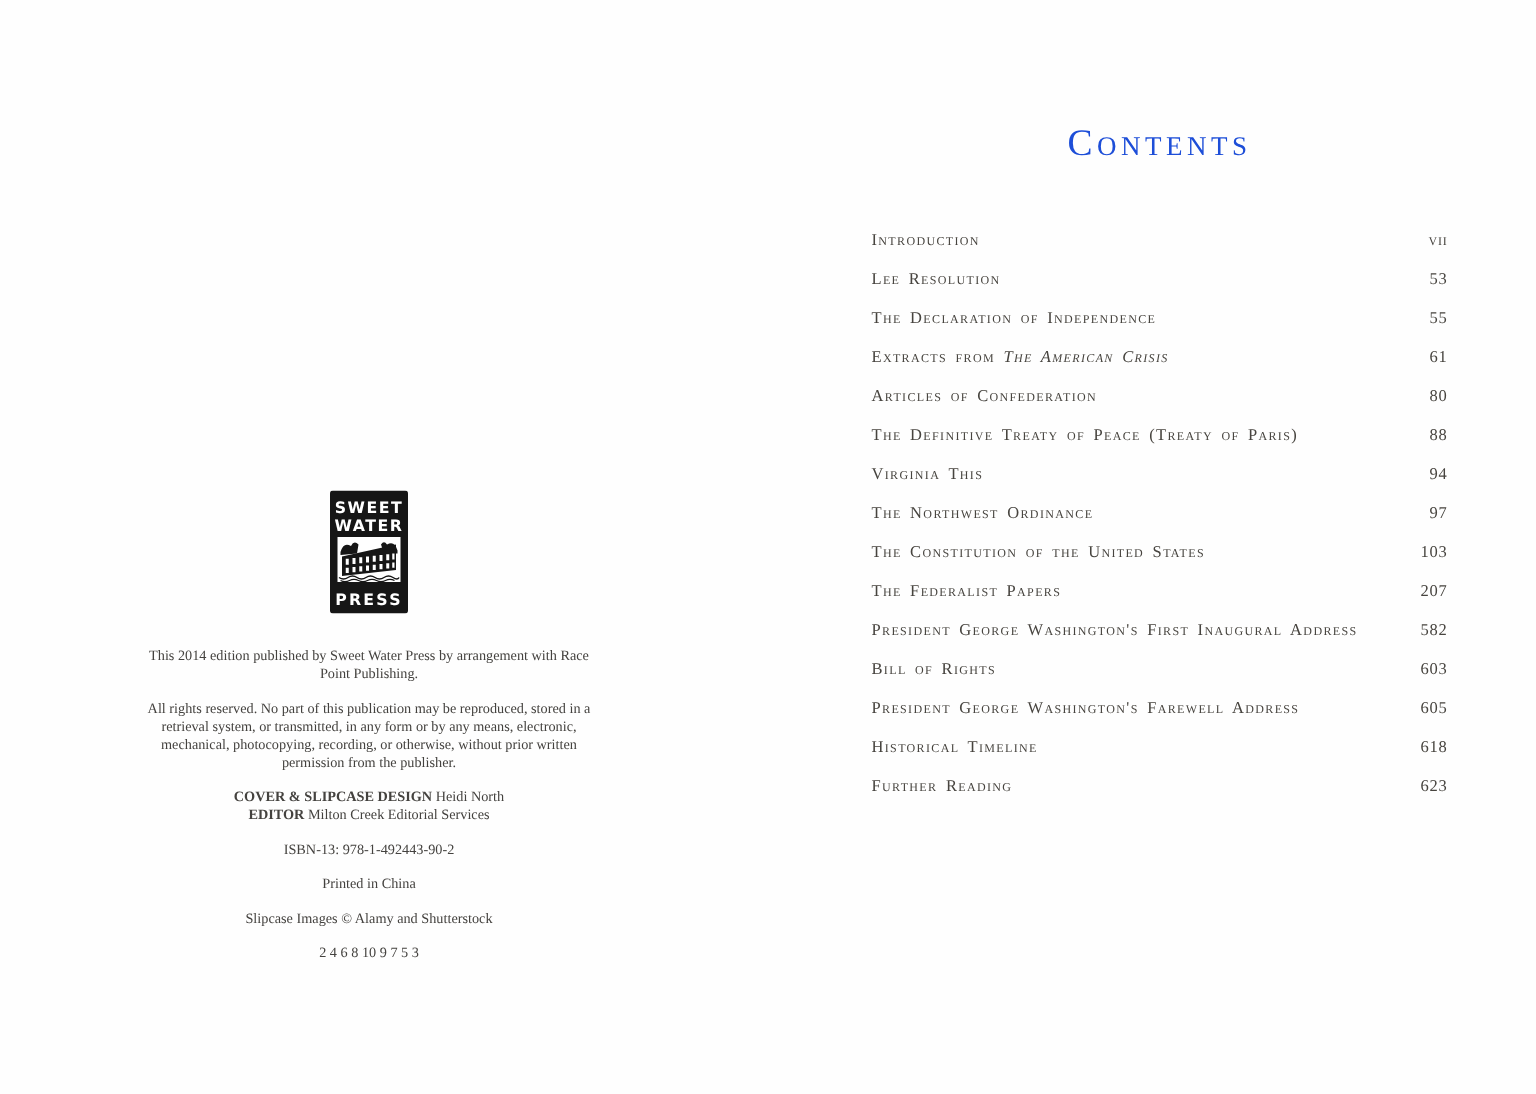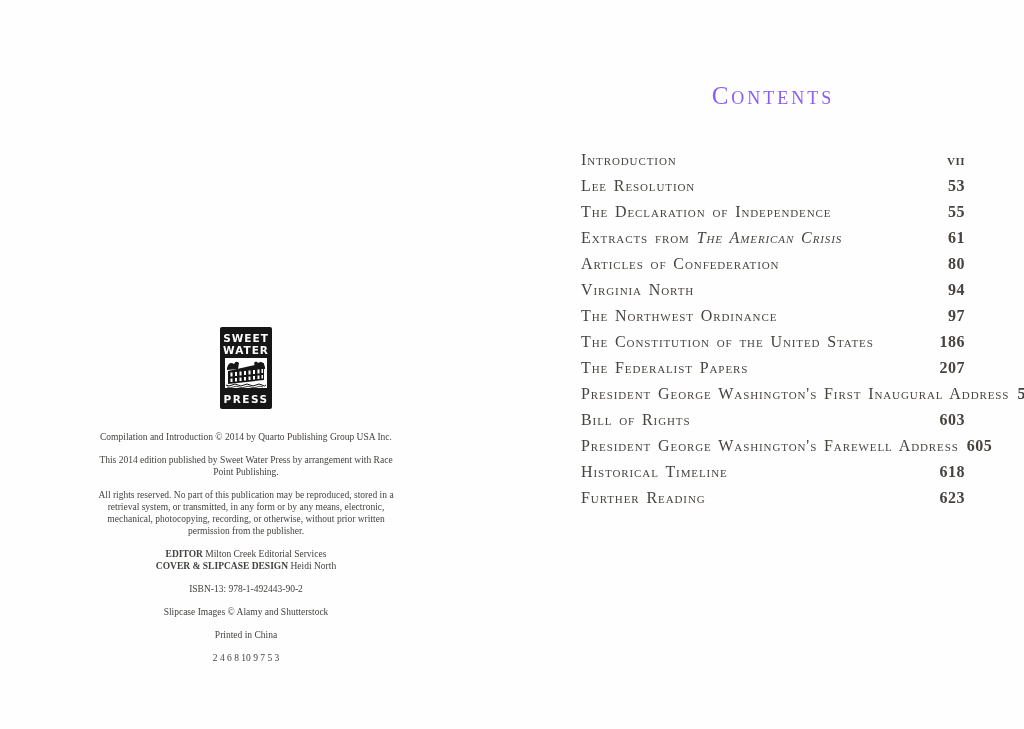--- a/index.html
+++ b/index.html
@@ -30,41 +30,41 @@
 
   
   .toc-title {
     position: absolute;
     left: 581px; top: 82px;
     width: 384px;
     text-align: center;
     font-variant: small-caps;
     font-size: 25px;
     letter-spacing: 3px;
-    color: #8b5cf6;
+    color: #1d4ed8;
   }
   .toc {
     position: absolute;
     left: 581px; top: 147px;
     width: 384px;
   }
   .toc-row {
     height: 26px;
     display: flex;
     justify-content: space-between;
     align-items: center;
     font-variant: small-caps;
-    font-size: 16px;
+    font-size: 11px;
     letter-spacing: 0.9px;
     word-spacing: 2px;
     color: #47443f;
   }
   .toc-label { white-space: nowrap; }
   .toc-italic { font-style: italic; }
-  .toc-page { letter-spacing: 0.5px; padding-left: 8px; font-weight: bold; }
+  .toc-page { letter-spacing: 0.5px; padding-left: 8px; }
 </style>
 </head>
 <body>
 
 <div class="left-page">
 
   <div class="logo-wrap">
     <svg width="52" height="82" viewBox="0 0 52 82">
       <rect x="0" y="0" width="52" height="82" rx="2" fill="#161616"></rect>
       <text x="26" y="15" text-anchor="middle" fill="#ffffff" font-family="DejaVu Sans, sans-serif" font-size="10.5" font-weight="bold" letter-spacing="1">SWEET</text>
@@ -98,42 +98,41 @@
         </g>
 
         <path d="M6,58 q3,2 6,0 t6,0 t6,0 t6,0 t6,0 t6,0 t4,0" stroke="#161616" stroke-width="1" fill="none"></path>
         <path d="M7,60 q3,1.6 6,0 t6,0 t6,0 t6,0 t6,0 t6,0" stroke="#161616" stroke-width="0.8" fill="none"></path>
       </g>
       <text x="26" y="76" text-anchor="middle" fill="#ffffff" font-family="DejaVu Sans, sans-serif" font-size="10.5" font-weight="bold" letter-spacing="1.5">PRESS</text>
     </svg>
   </div>
 
 
-  <p class="nowrap">Compilation and Introduction © 2014 by Quarto Publishing Group USA Inc.</p>
 
   <p>This 2014 edition published by Sweet Water Press by arrangement with Race Point Publishing.</p>
 
   <p>All rights reserved. No part of this publication may be reproduced, stored in a retrieval system, or transmitted, in any form or by any means, electronic, mechanical, photocopying, recording, or otherwise, without prior written permission from the publisher.</p>
 
   <div class="credits">
+    <div class="nowrap">
+      <span class="credit-role">COVER &amp; SLIPCASE DESIGN</span>
+      <span>Heidi North</span>
+    </div>
     <div class="nowrap">
       <span class="credit-role">EDITOR</span>
       <span>Milton Creek Editorial Services</span>
     </div>
-    <div class="nowrap">
-      <span class="credit-role">COVER &amp; SLIPCASE DESIGN</span>
-      <span>Heidi North</span>
-    </div>
   </div>
 
   <p class="nowrap">ISBN-13: 978-1-492443-90-2</p>
 
+  <p class="nowrap">Printed in China</p>
+
   <p class="nowrap">Slipcase Images © Alamy and Shutterstock</p>
-
-  <p class="nowrap">Printed in China</p>
 
   <p class="nowrap">2 4 6 8 10 9 7 5 3</p>
 
 </div>
 
 <div class="toc-title">Contents</div>
 
 <div class="toc" id="toc">
   <div class="toc-row">
     <span class="toc-label"><span class="toc-prefix">Introduction</span><span class="toc-italic"></span></span>
@@ -155,34 +154,38 @@
   <div class="toc-row">
     <span class="toc-label"><span class="toc-prefix">Extracts from </span><span class="toc-italic">The American Crisis</span></span>
     <span class="toc-page">61</span>
   </div>
 
   <div class="toc-row">
     <span class="toc-label"><span class="toc-prefix">Articles of Confederation</span><span class="toc-italic"></span></span>
     <span class="toc-page">80</span>
   </div>
 
-
-  <div class="toc-row">
-    <span class="toc-label"><span class="toc-prefix">Virginia North</span><span class="toc-italic"></span></span>
+  <div class="toc-row">
+    <span class="toc-label"><span class="toc-prefix">The Definitive Treaty of Peace (Treaty of Paris)</span><span class="toc-italic"></span></span>
+    <span class="toc-page">88</span>
+  </div>
+
+  <div class="toc-row">
+    <span class="toc-label"><span class="toc-prefix">Virginia This</span><span class="toc-italic"></span></span>
     <span class="toc-page">94</span>
   </div>
 
   <div class="toc-row">
     <span class="toc-label"><span class="toc-prefix">The Northwest Ordinance</span><span class="toc-italic"></span></span>
     <span class="toc-page">97</span>
   </div>
 
   <div class="toc-row">
     <span class="toc-label"><span class="toc-prefix">The Constitution of the United States</span><span class="toc-italic"></span></span>
-    <span class="toc-page">186</span>
+    <span class="toc-page">103</span>
   </div>
 
   <div class="toc-row">
     <span class="toc-label"><span class="toc-prefix">The Federalist Papers</span><span class="toc-italic"></span></span>
     <span class="toc-page">207</span>
   </div>
 
   <div class="toc-row">
     <span class="toc-label"><span class="toc-prefix">President George Washington's First Inaugural Address</span><span class="toc-italic"></span></span>
     <span class="toc-page">582</span>

